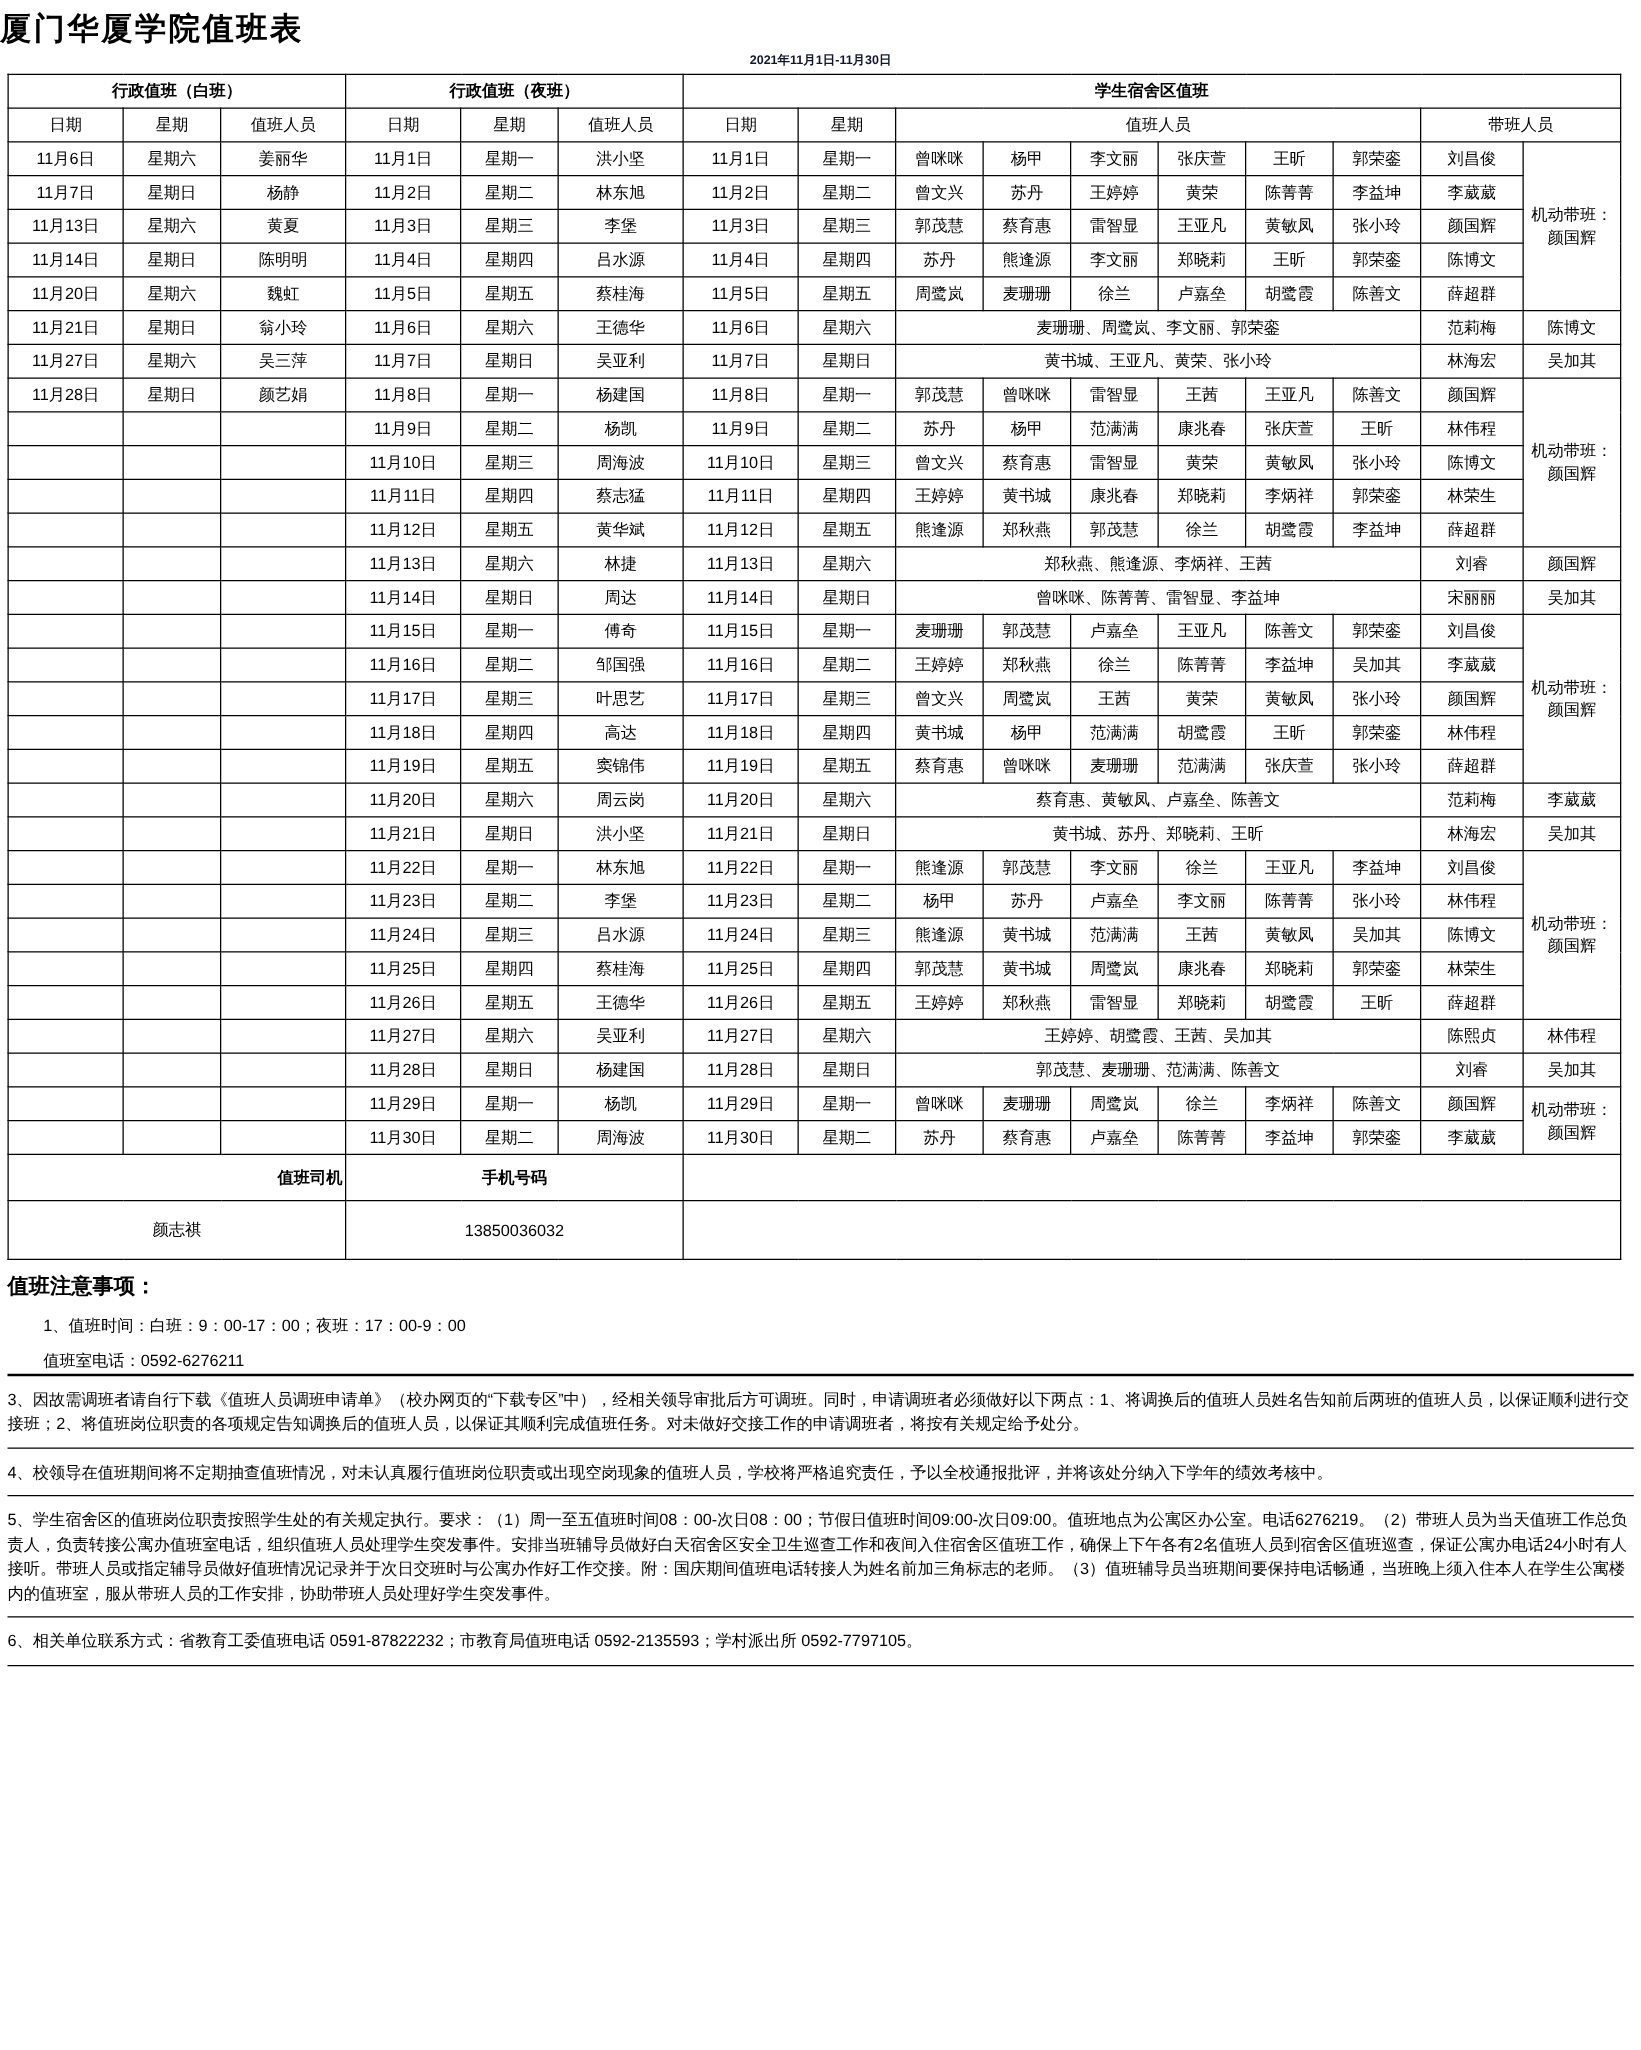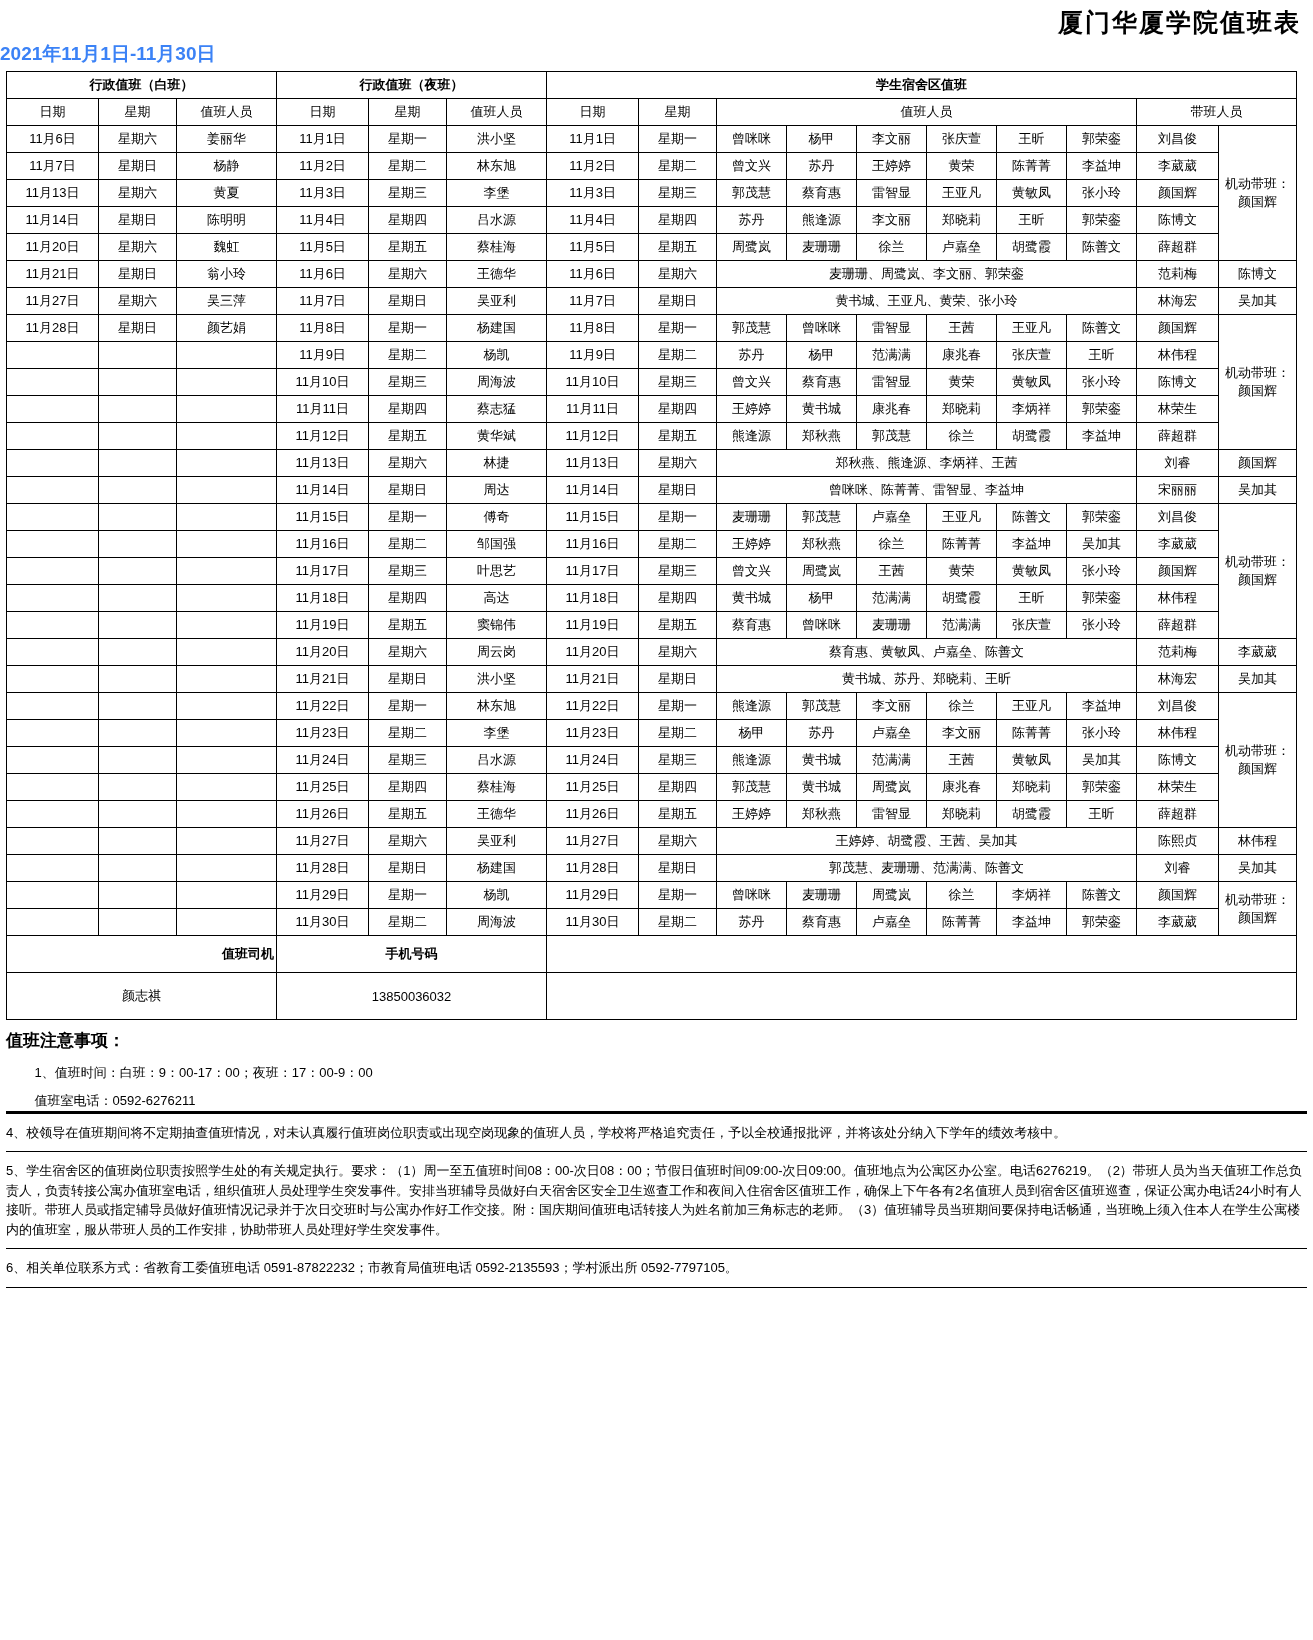--- a/index.html
+++ b/index.html
@@ -1,19 +1,19 @@
 <!DOCTYPE html>
 <html><head>
 <meta charset="utf-8">
 <style>
   html,body{margin:0;padding:0;background:#fff;}
   body{font-family:"Liberation Sans","DejaVu Sans",sans-serif;color:#000;}
   .page{width:1313px;margin:0 auto;background:#fff;padding:0;box-sizing:border-box;}
-  .title{text-align:right;font-size:25px;font-weight:bold;letter-spacing:2px;padding:6px 12px 2px;}
-  .subtitle{text-align:left;font-size:19px;font-weight:bold;color:#3b82f6;padding-bottom:4px;}
+  .title{text-align:left;font-size:25px;font-weight:bold;letter-spacing:2px;padding:6px 0 2px;}
+  .subtitle{text-align:center;font-size:10px;font-weight:bold;color:#0f172a;padding-bottom:4px;}
   table.main{border-collapse:collapse;width:1212px;margin:0 6px;table-layout:fixed;}
   table.main td,table.main th{border:1px solid #000;font-size:13px;text-align:center;vertical-align:middle;padding:1px 2px;height:24px;overflow:hidden;white-space:nowrap;}
   .hdr{font-weight:normal;font-size:14px;margin-left:12px;}
   .grp{font-weight:bold;font-size:15px;}
   .blank{border:1px solid #000;background:#fff;}
   .nameslist{font-size:13px;}
   .drv{font-weight:bold;font-size:15px;}
   .notes{margin:8px 6px 4px;font-size:13px;line-height:1.5;}
   .notes .nt-title{font-weight:bold;font-size:17px;margin-bottom:2px;}
   .notes .nt{margin:9px 0;text-indent:0;}
@@ -560,20 +560,21 @@
         </tr>
       </tbody>
   </table>
 
   <div class="notes">
     <div class="nt-title">值班注意事项：</div>
     <div class="nt ind">1、值班时间：白班：9：00-17：00；夜班：17：00-9：00</div>
     <div class="ind">值班室电话：0592-6276211</div>
     <hr class="divider">
     <hr class="divider">
+    <div class="nt nt-indent">3、因故需调班者请自行下载《值班人员调班申请单》（校办网页的“下载专区”中），经相关领导审批后方可调班。同时，申请调班者必须做好以下两点：1、将调换后的值班人员姓名告知前后两班的值班人员，以保证顺利进行交接班；2、将值班岗位职责的各项规定告知调换后的值班人员，以保证其顺利完成值班任务。对未做好交接工作的申请调班者，将按有关规定给予处分。</div>
     <hr class="divider">
     <div class="nt nt-indent">4、校领导在值班期间将不定期抽查值班情况，对未认真履行值班岗位职责或出现空岗现象的值班人员，学校将严格追究责任，予以全校通报批评，并将该处分纳入下学年的绩效考核中。</div>
     <hr class="divider">
     <div class="nt nt-indent">5、学生宿舍区的值班岗位职责按照学生处的有关规定执行。要求：（1）周一至五值班时间08：00-次日08：00；节假日值班时间09:00-次日09:00。值班地点为公寓区办公室。电话6276219。（2）带班人员为当天值班工作总负责人，负责转接公寓办值班室电话，组织值班人员处理学生突发事件。安排当班辅导员做好白天宿舍区安全卫生巡查工作和夜间入住宿舍区值班工作，确保上下午各有2名值班人员到宿舍区值班巡查，保证公寓办电话24小时有人接听。带班人员或指定辅导员做好值班情况记录并于次日交班时与公寓办作好工作交接。附：国庆期间值班电话转接人为姓名前加三角标志的老师。（3）值班辅导员当班期间要保持电话畅通，当班晚上须入住本人在学生公寓楼内的值班室，服从带班人员的工作安排，协助带班人员处理好学生突发事件。</div>
     <hr class="divider">
     <div class="nt nt-indent">6、相关单位联系方式：省教育工委值班电话 0591-87822232；市教育局值班电话 0592-2135593；学村派出所 0592-7797105。</div>
     <hr class="divider">
   </div>
 </div>
 

